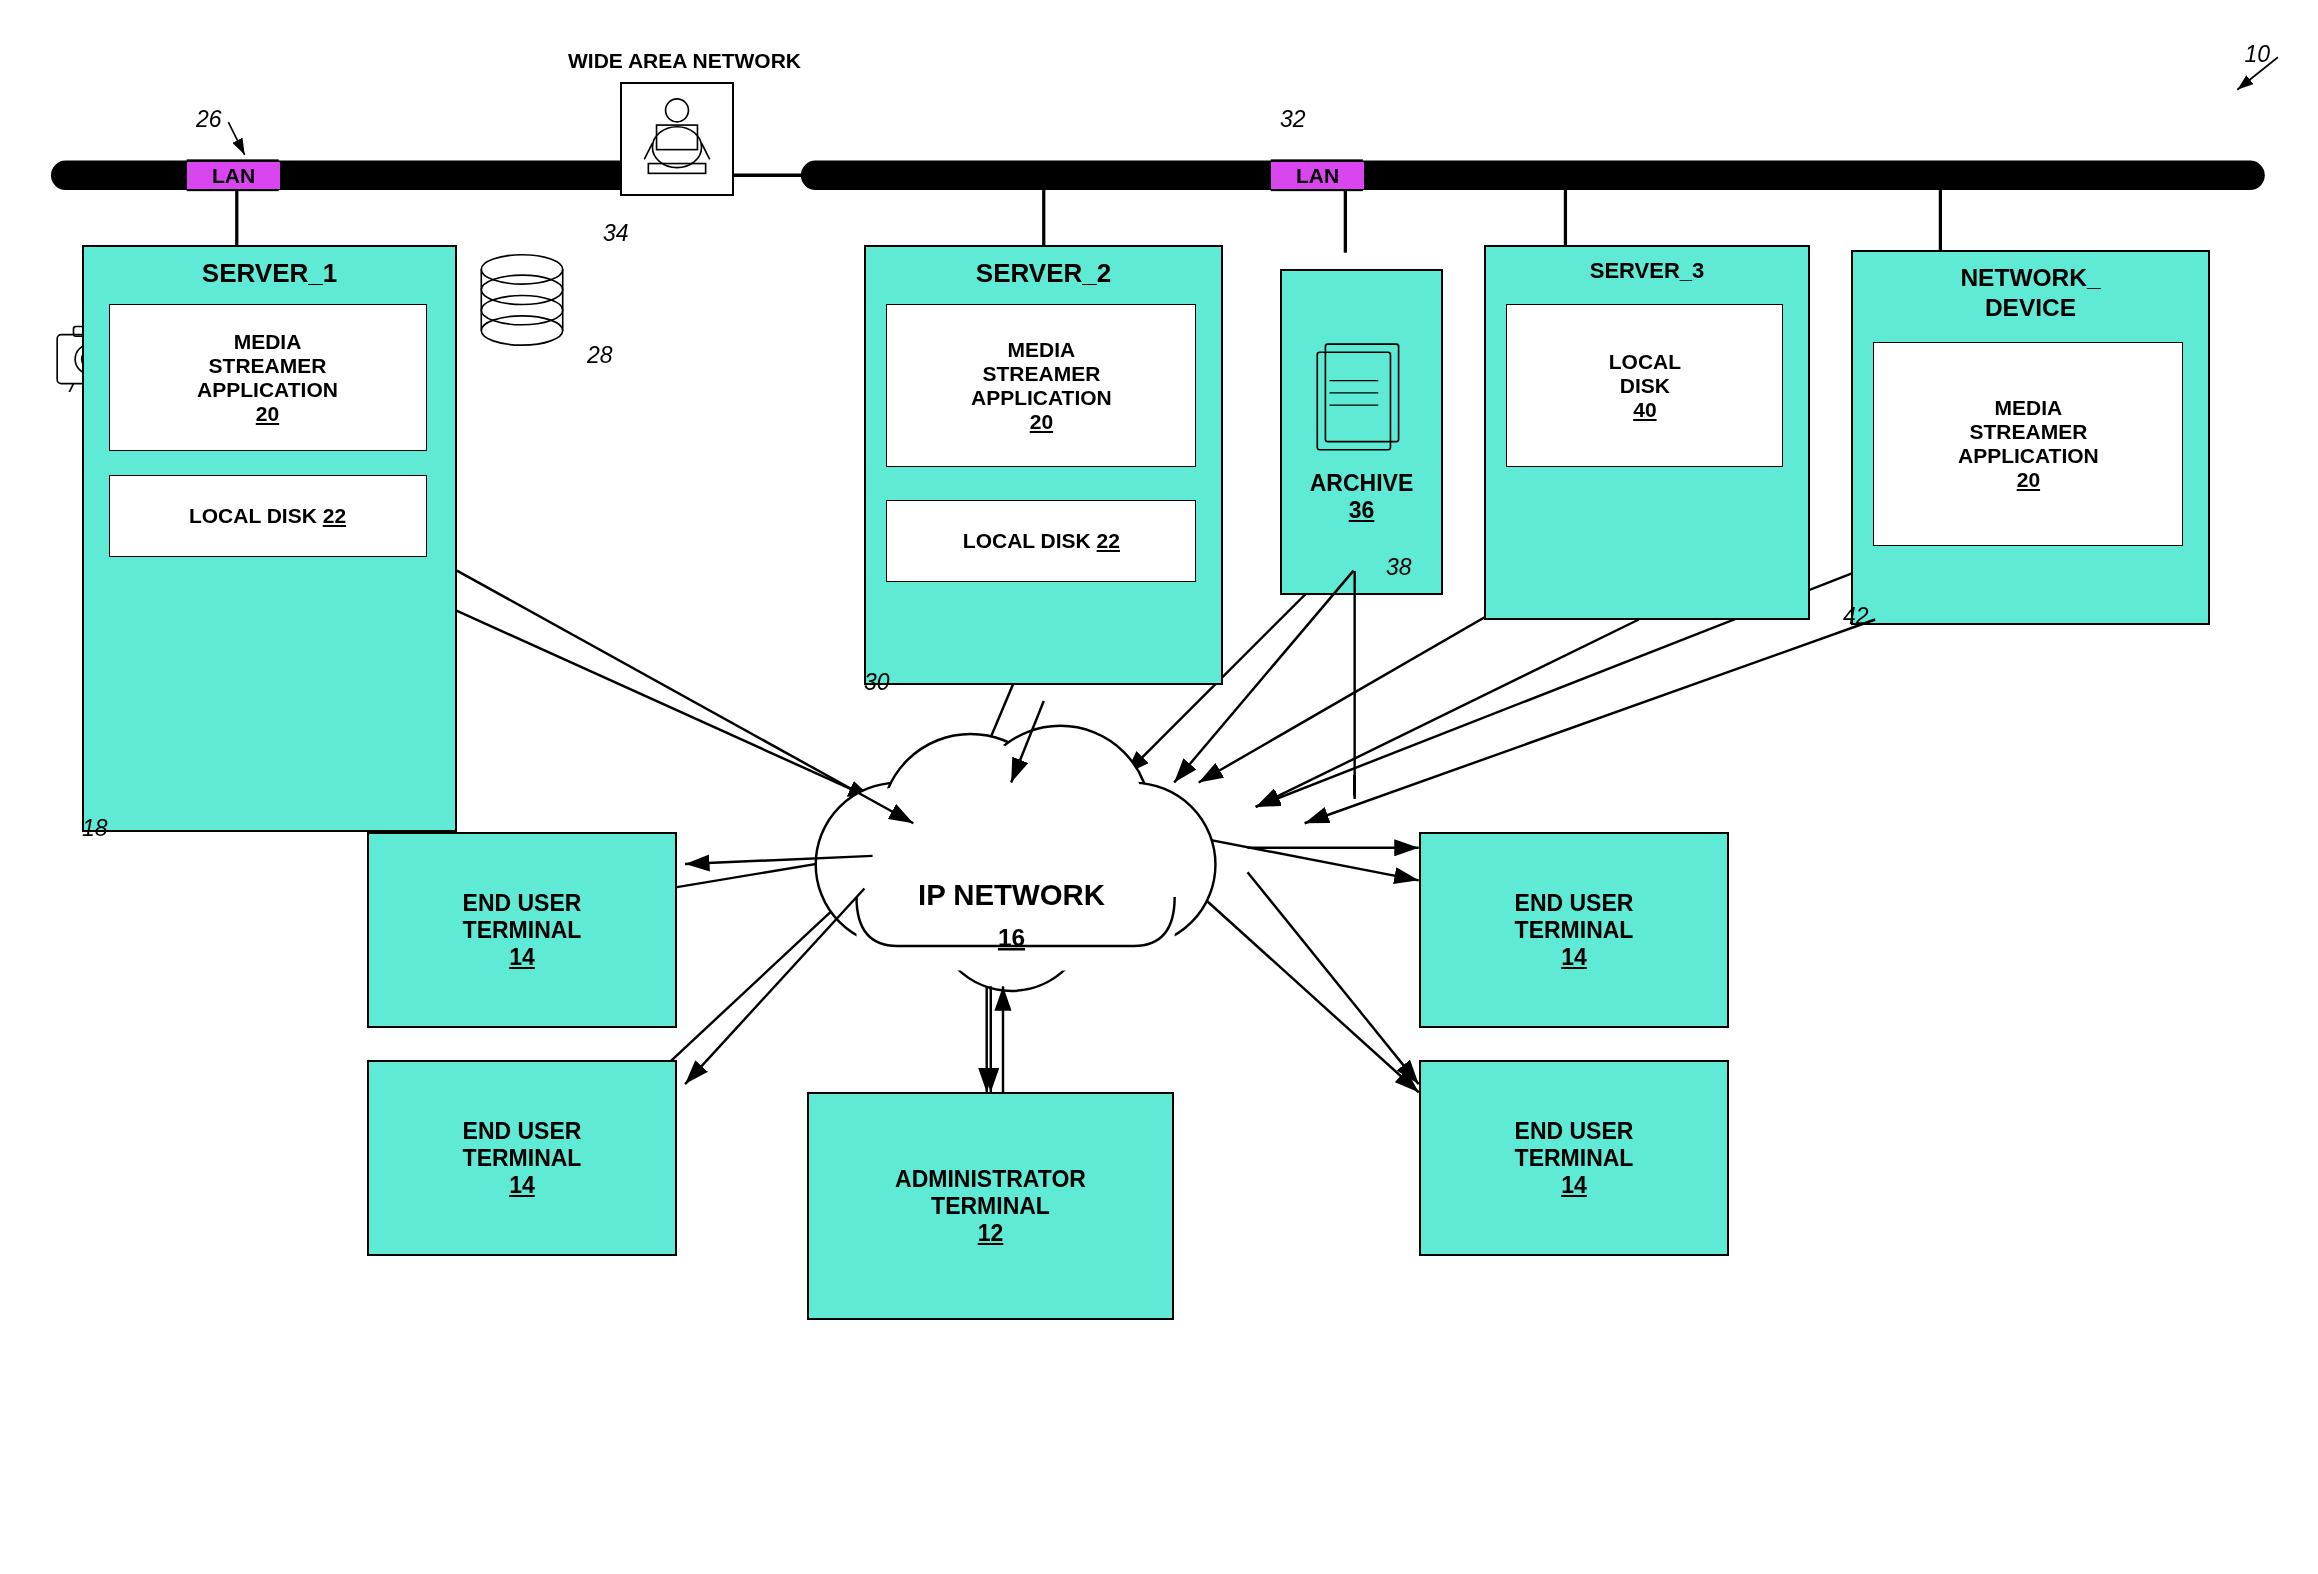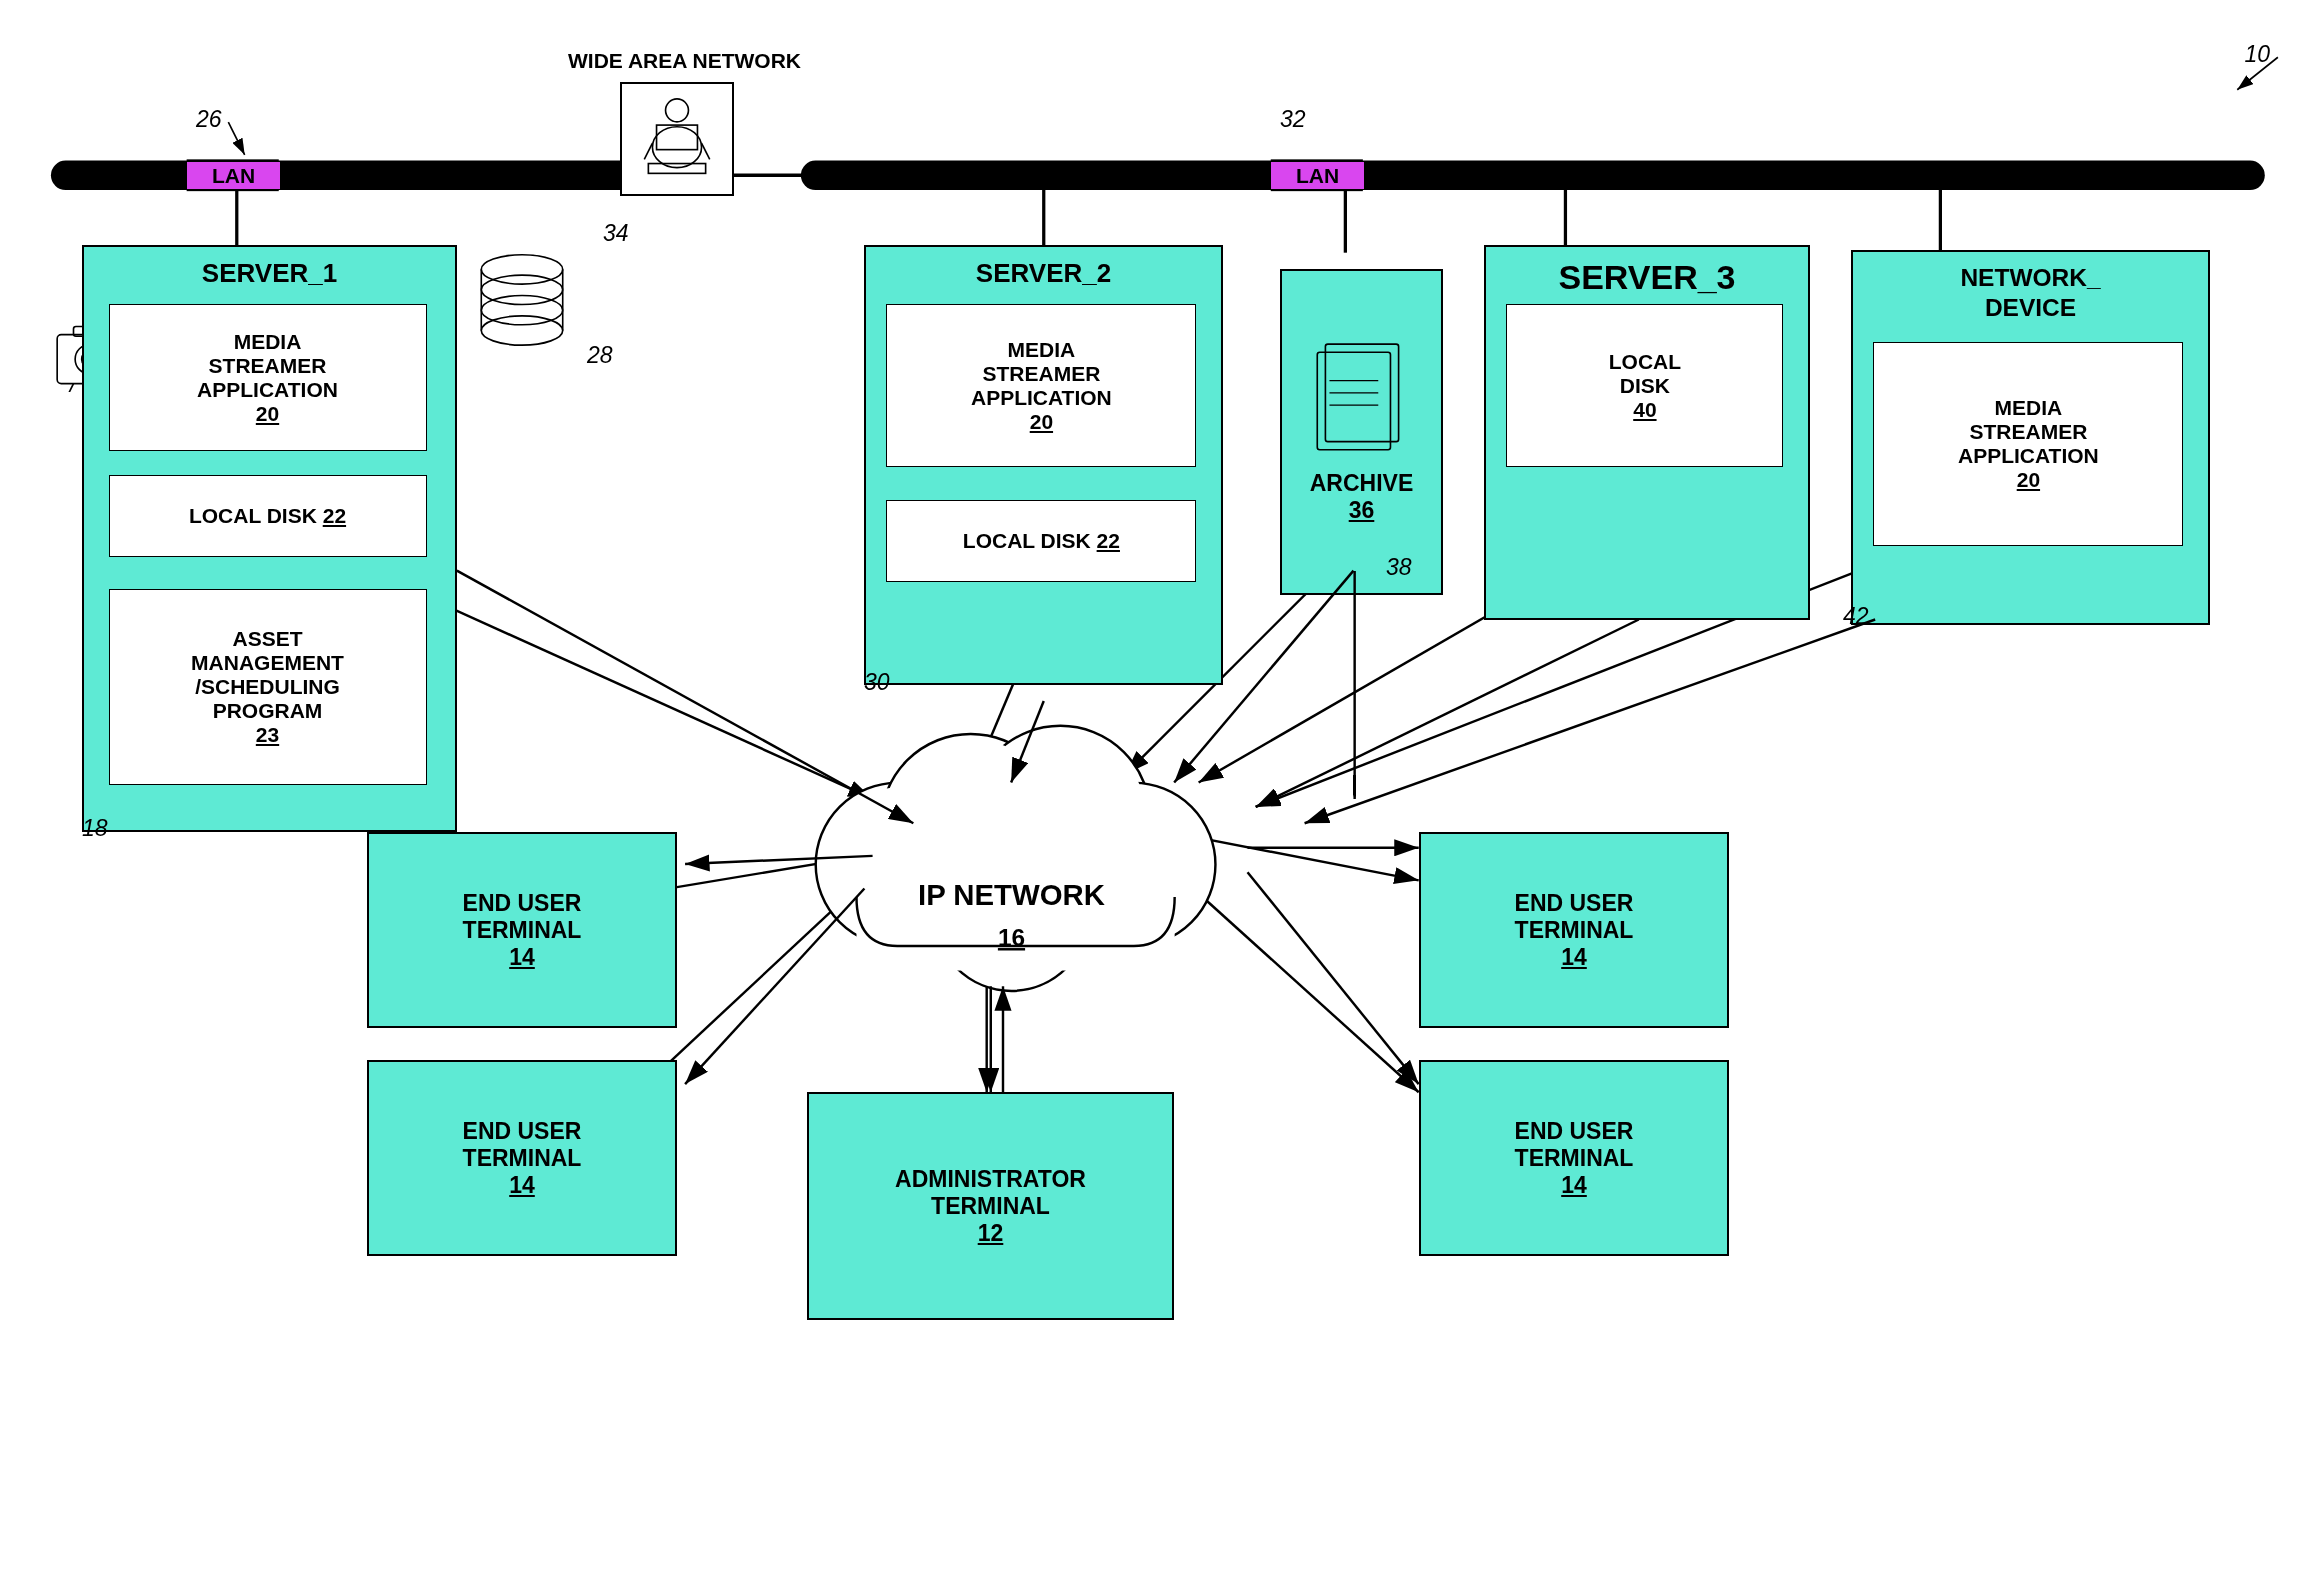--- a/index.html
+++ b/index.html
@@ -205,27 +205,20 @@
     <div>MEDIA</div>
     <div>STREAMER</div>
     <div>APPLICATION</div>
     <div class="underline">20</div>
   </div>
 
   <div class="box-inner" style="top:228px; left:24.5px; width:318px; height:82px;">
     <div><span>LOCAL DISK</span> <span class="underline">22</span></div>
   </div>
 
-  <div class="box-inner" style="top:342px; left:24.5px; width:318px; height:196px;">
-    <div>ASSET</div>
-    <div>MANAGEMENT</div>
-    <div>/SCHEDULING</div>
-    <div>PROGRAM</div>
-    <div class="underline">23</div>
-  </div>
 </div>
 <div class="ref-num" style="top:815px; left:82px;">18</div>
 
 <div class="box" style="top:245px; left:864px; width:359px; height:440px;">
   <div class="label" style="top:11.4px; left:0; width:100%; font-size:26px;">SERVER_2</div>
 
   <div class="box-inner" style="top:57px; left:20.4px; width:310px; height:163px;">
     <div>MEDIA</div>
     <div>STREAMER</div>
     <div>APPLICATION</div>
@@ -252,21 +245,21 @@
   <div>ARCHIVE</div>
   <div class="underline">36</div>
 </div>
 
 <svg style="position:absolute;top:571px;left:1353px;width:3.3px;height:228px;pointer-events:none;" viewBox="0 0 4 280">
   <line x1="2" y1="0" x2="2" y2="280" stroke="#000" stroke-width="3" marker-end="url(#arrowhead2)"></line>
 </svg>
 <div class="ref-num" style="top:554px; left:1386px;">38</div>
 
 <div class="box" style="top:245px; left:1484px; width:326px; height:375px;">
-  <div class="label" style="top:11.4px; left:0; width:100%; font-size:34px;">SERVER_3</div>
+  <div class="label" style="top:11.4px; left:0; width:100%; font-size:22px;">SERVER_3</div>
   <div class="box-inner" style="top:57px; left:20.4px; width:277px; height:163px;">
     <div>LOCAL</div>
     <div>DISK</div>
     <div class="underline">40</div>
   </div>
 </div>
 
 <div class="box" style="top:250px; left:1851px; width:359px; height:375px;">
   <div class="label" style="top:11.4px; left:0; width:100%; font-size:24.5px; line-height:1.2;">NETWORK_<br>DEVICE</div>
   <div class="box-inner" style="top:90px; left:20.4px; width:310px; height:204px;">

